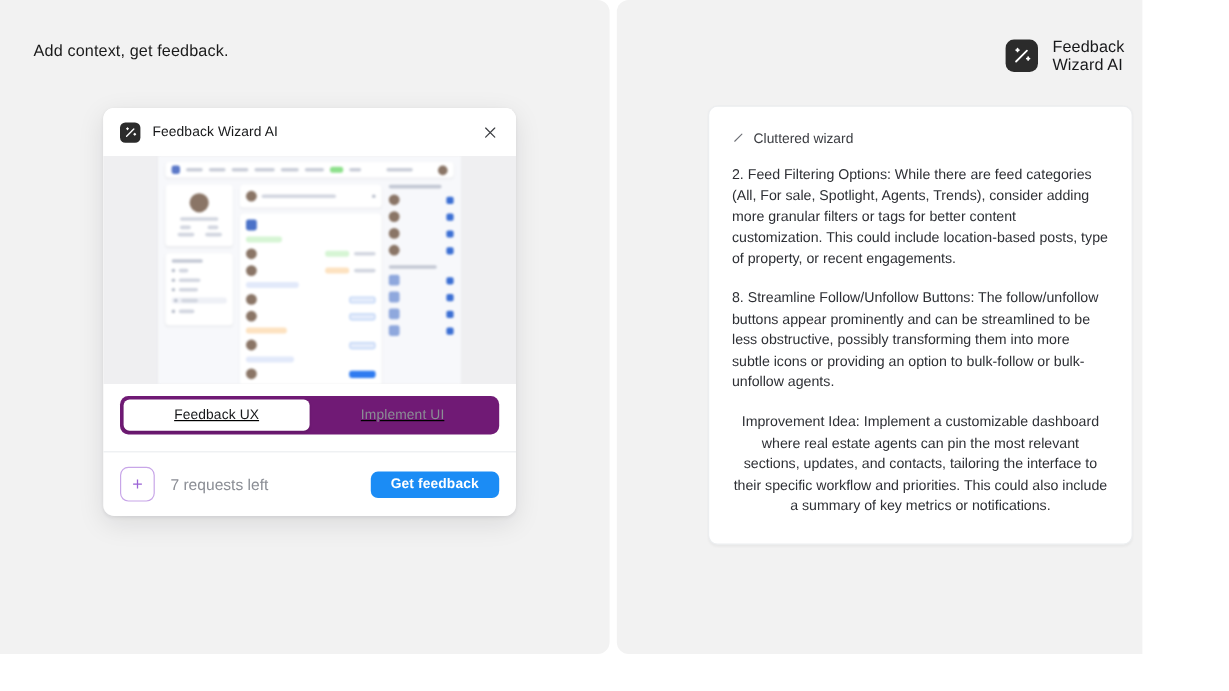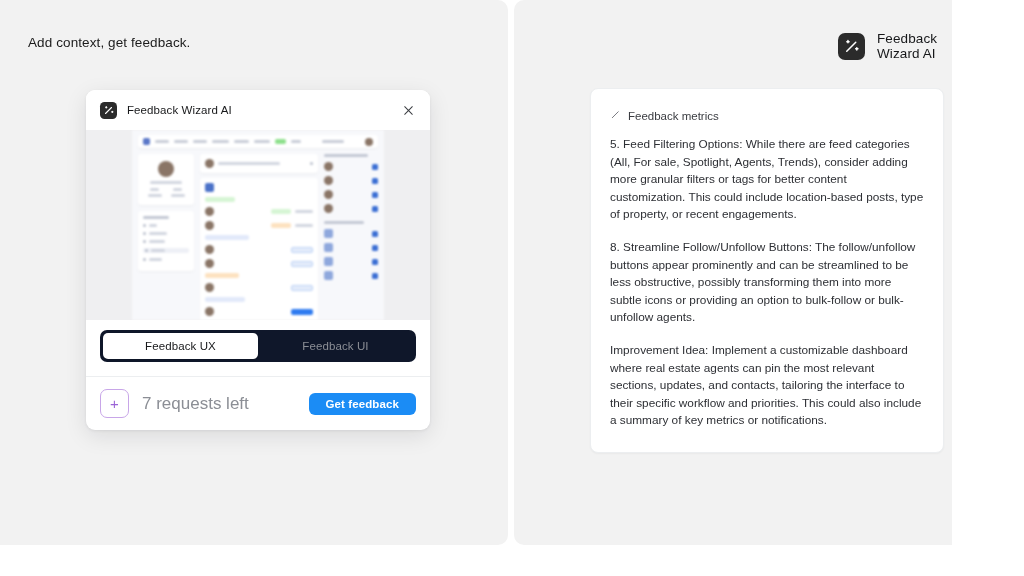--- a/index.html
+++ b/index.html
@@ -100,21 +100,21 @@
   .desc {
     padding: 16px 16px 0 16px; min-height: 104px;
   }
   .desc p {
     font-size: 11.5px; line-height: 16.5px; color: #33353a;
   }
 
   
   .tabs-wrap { padding: 10px 14px 14px 14px; }
   .tabs {
-    display: flex; background: #0f172a; border-radius: 7px; padding: 3px;
+    display: flex; background: #701a75; border-radius: 7px; padding: 3px; text-decoration: underline;
   }
   .tab {
     flex: 1; text-align: center; font-size: 11.5px; padding: 7px 0;
     border-radius: 5px; color: #8b8e95; cursor: pointer; letter-spacing: .1px;
   }
   .tab.active {
     background: #ffffff; color: #17181a; font-weight: 500;
     box-shadow: 0 1px 2px rgba(0,0,0,.10);
   }
 
@@ -122,21 +122,21 @@
   .modal-foot {
     border-top: 1px solid #eceef0; padding: 12px 14px;
     display: flex; align-items: center;
   }
   .add-btn {
     width: 29px; height: 29px; border-radius: 7px;
     border: 1px solid #c8a6e8; background: #fff; cursor: pointer;
     display: flex; align-items: center; justify-content: center;
     color: #9b64d6; font-size: 15px; line-height: 1; flex: none;
   }
-  .requests { margin-left: 13px; font-size: 17px; color: #8b8e95; }
+  .requests { margin-left: 13px; font-size: 13px; color: #8b8e95; }
   .cta {
     margin-left: auto; background: #1b8cf5; color: #fff;
     font-size: 11.5px; font-weight: 600; letter-spacing: .1px;
     border: none; border-radius: 6px; padding: 5px 17px; cursor: pointer;
     font-family: "Liberation Sans", sans-serif;
   }
 
   
   .rp-head {
     position: absolute; left: 838px; top: 31px;
@@ -154,21 +154,21 @@
     padding: 20px 19px 22px 19px;
     box-shadow: 0 1px 2px rgba(20,20,30,.04);
   }
   .fb-label {
     display: flex; align-items: center; gap: 7px;
     font-size: 11.5px; color: #3a3c41; margin-bottom: 14px;
   }
   .fb-card p {
     font-size: 11.8px; line-height: 17.6px; color: #2d2f34; margin-bottom: 15px;
   }
-  .fb-card p:last-child { margin-bottom: 0; }
+  .fb-card p:last-child { margin-bottom: 0; text-align: center; }
 </style>
 </head>
 <body>
 
 <div class="stage">
 
   <div class="panel-left">
 
     <div class="tagline">Add context, get feedback.</div>
 
@@ -346,21 +346,21 @@
               </div>
           </div>
 
         </div>
       </div>
 
 
       <div class="tabs-wrap">
         <div class="tabs">
           <div class="tab active">Feedback UX</div>
-          <div class="tab">Feedback  UI</div>
+          <div class="tab">Implement  UI</div>
         </div>
       </div>
 
       <div class="modal-foot">
         <div class="add-btn">
           <span>+</span>
         </div>
         <span class="requests">7 requests left</span>
         <button class="cta">Get feedback</button>
       </div>
@@ -381,20 +381,20 @@
     <span class="rp-title">Feedback Wizard AI</span>
   </div>
 
   <div class="fb-card">
     <div class="fb-label">
       <span>
         <svg width="11" height="11" viewBox="0 0 24 24" fill="none" stroke="#6e7076" stroke-width="2" stroke-linecap="round">
           <path d="M5 19 L18 6"></path>
         </svg>
       </span>
-      <span>Feedback metrics</span>
+      <span>Cluttered wizard</span>
     </div>
-    <p>5. Feed Filtering Options: While there are feed categories (All, For sale, Spotlight, Agents, Trends), consider adding more granular filters or tags for better content customization. This could include location-based posts, type of property, or recent engagements.</p>
+    <p>2. Feed Filtering Options: While there are feed categories (All, For sale, Spotlight, Agents, Trends), consider adding more granular filters or tags for better content customization. This could include location-based posts, type of property, or recent engagements.</p>
     <p>8. Streamline Follow/Unfollow Buttons: The follow/unfollow buttons appear prominently and can be streamlined to be less obstructive, possibly transforming them into more subtle icons or providing an option to bulk-follow or bulk-unfollow agents.</p>
     <p>Improvement Idea: Implement a customizable dashboard where real estate agents can pin the most relevant sections, updates, and contacts, tailoring the interface to their specific workflow and priorities. This could also include a summary of key metrics or notifications.</p>
   </div>
 
 </div>
 
 </body></html>

